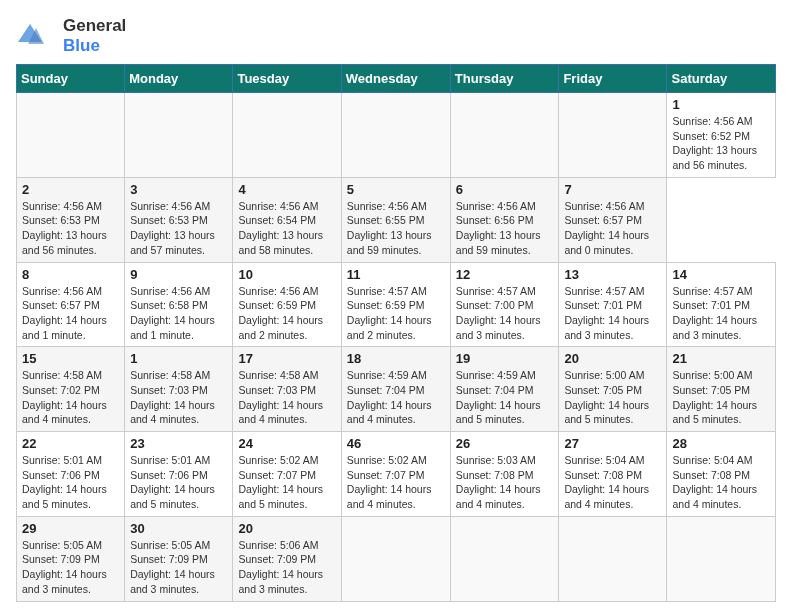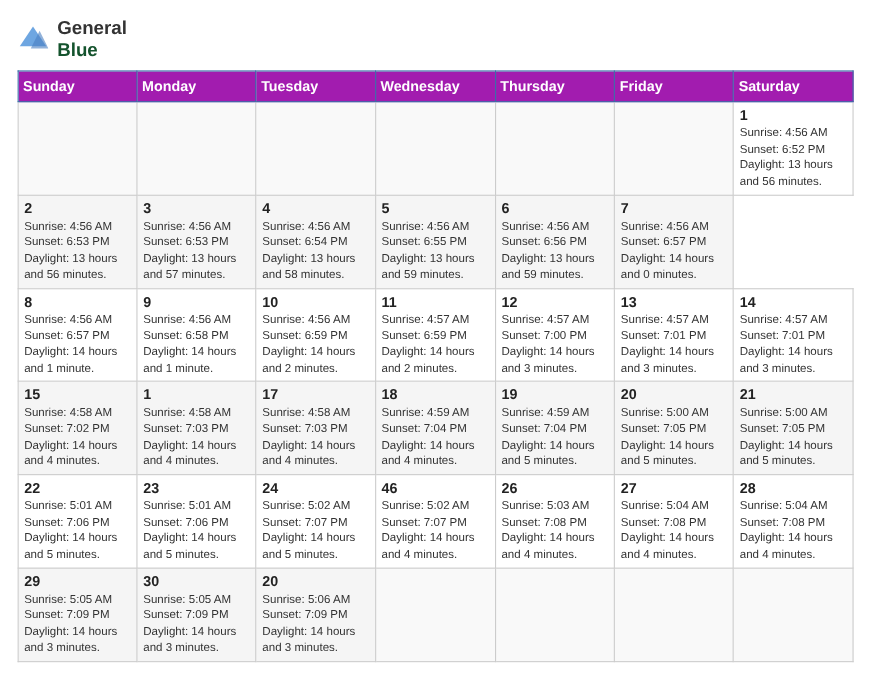--- a/index.html
+++ b/index.html
@@ -12,21 +12,21 @@
     }
     .header {
       display: flex;
       justify-content: space-between;
       align-items: flex-start;
       margin-bottom: 8px;
     }
     .logo {
       display: flex;
       align-items: center;
-      gap: 8px;
+      gap: 19px;
     }
     .logo-icon {
       width: 28px;
       height: 28px;
     }
     .title-block {
       text-align: right;
     }
     .month-title {
       font-size: 32px;
@@ -36,21 +36,21 @@
     .location {
       font-size: 14px;
       color: #555;
     }
     .calendar {
       width: 100%;
       border-collapse: collapse;
       font-size: 11px;
     }
     .calendar th {
-      background: #a21caf;
+      background: #0f766e;
       color: #fff;
       padding: 6px 4px;
       text-align: left;
       font-size: 13px;
       font-weight: bold;
       border: 1px solid #3a6fa8;
     }
     .calendar td {
       vertical-align: top;
       padding: 4px 5px 4px 5px;
@@ -83,21 +83,21 @@
 
 <div class="header">
   <div class="logo">
     <svg class="logo-icon" viewBox="0 0 28 28" xmlns="http://www.w3.org/2000/svg">
       <rect x="0" y="0" width="28" height="28" fill="white"></rect>
       <polygon points="14,2 26,20 2,20" fill="#4a90d9" opacity="0.8"></polygon>
       <polygon points="20,6 28,22 12,22" fill="#4a7fc1" opacity="0.6"></polygon>
     </svg>
     <div>
       <div style="font-size:17px;font-weight:bold;color:#333;">General</div>
-      <div style="font-size:17px;font-weight:bold;color:#14532d;">Blue</div>
+      <div style="font-size:17px;font-weight:bold;color:#3b82f6;">Blue</div>
     </div>
   </div>
   <div class="title-block">
     <div class="month-title"></div>
     <div class="location"></div>
   </div>
 </div>
 
 <table class="calendar">
   <thead>

